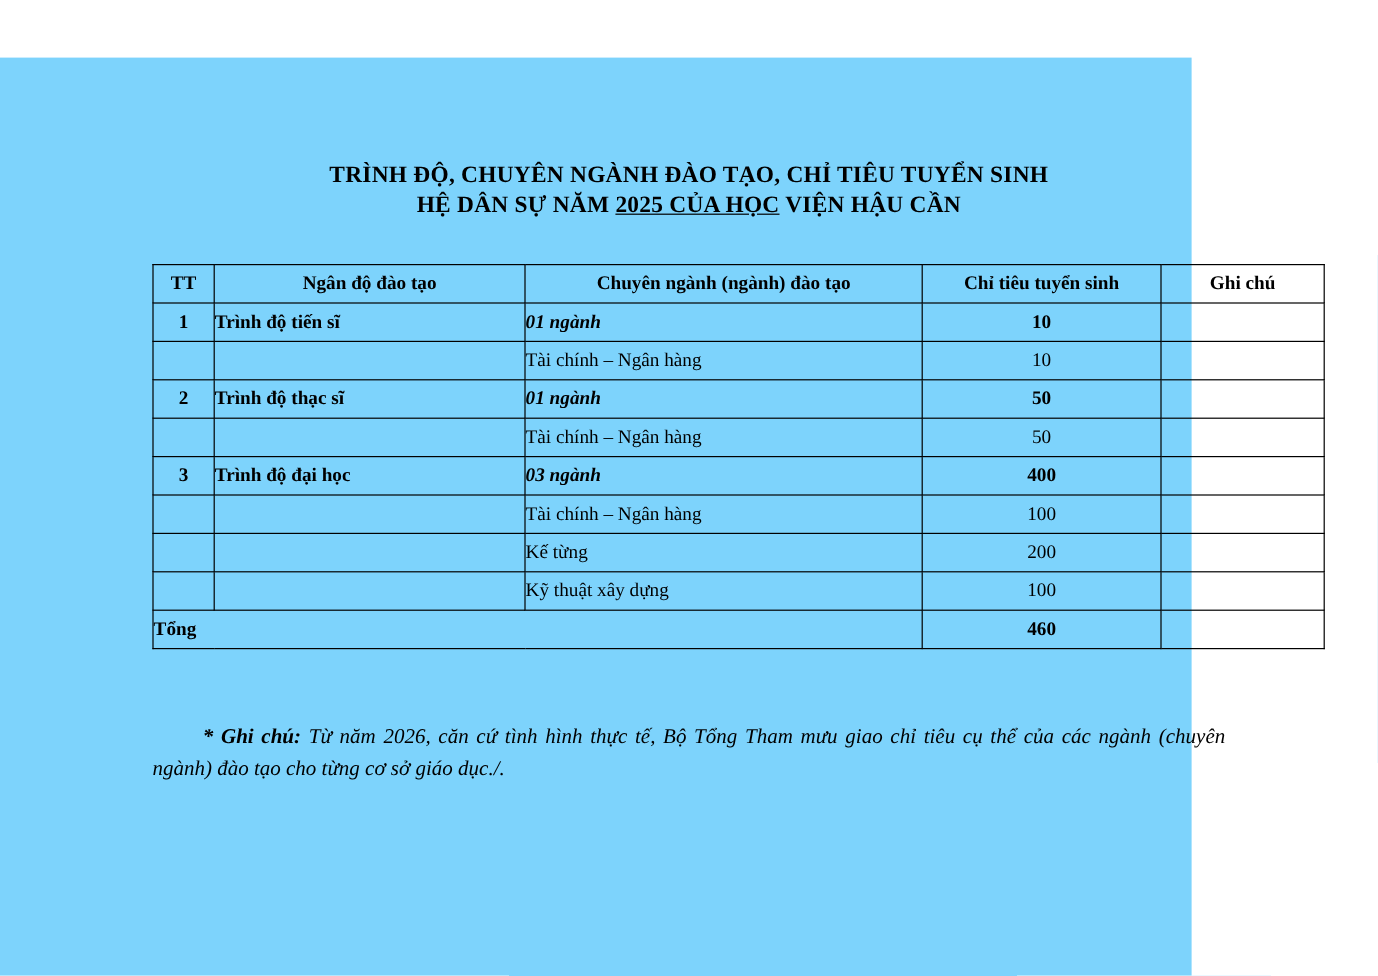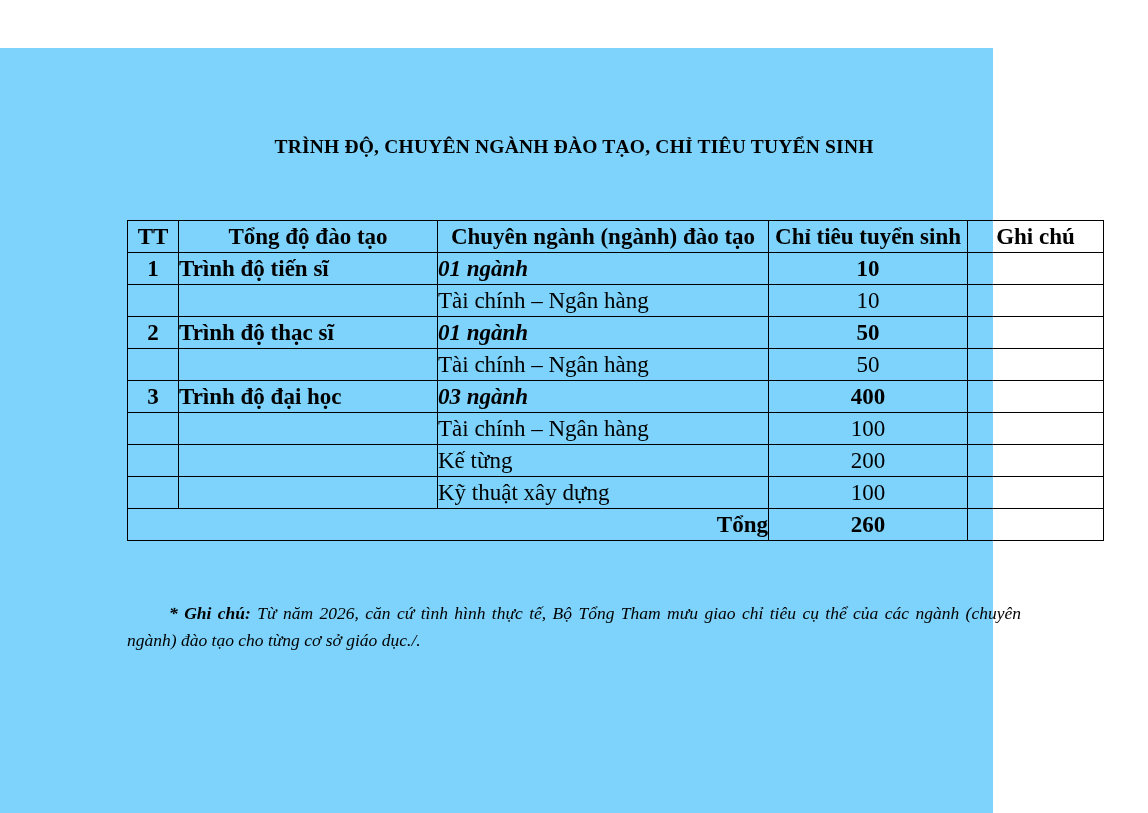--- a/index.html
+++ b/index.html
@@ -45,21 +45,21 @@
     position: absolute;
     left: 127px;
     top: 172px;
     width: 894px;
     border-collapse: collapse;
     table-layout: fixed;
   }
   table.main-table td, table.main-table th {
     border: 1px solid #000;
     padding: 0;
-    font-size: 23px;
+    font-size: 16px;
     vertical-align: middle;
     height: 31px;
   }
   th.col-tt   { width: 50px; }
   th.col-trinh{ width: 258px; }
   th.col-chuyen{ width: 330px; }
   th.col-chi  { width: 198px; }
   th.col-ghi  { width: 135px; }
 
   thead th {
@@ -89,21 +89,21 @@
   }
   td.c-quota {
     text-align: center;
     font-size: 17.5px;
   }
   td.c-quota.bold {
     font-weight: bold;
   }
   td.c-note { }
   td.total-label {
-    text-align: right;
+    text-align: left;
     font-weight: bold;
     font-size: 17.5px;
   }
   .footnote {
     position: absolute;
     left: 127px;
     top: 552px;
     width: 894px;
     font-style: italic;
     font-size: 17.5px;
@@ -115,27 +115,28 @@
     font-weight: bold;
   }
 </style>
 </head>
 <body>
 
 <div class="page">
 
   <div class="title-block">
     <div class="title-line">TRÌNH ĐỘ, CHUYÊN NGÀNH ĐÀO TẠO, CHỈ TIÊU TUYỂN SINH</div>
+    <div class="title-line"><span>HỆ DÂN SỰ NĂM </span><span class="underline">2025 CỦA HỌC</span><span> VIỆN HẬU CẦN</span></div>
   </div>
 
   <table class="main-table">
     <thead>
       <tr>
         <th class="col-tt">TT</th>
-        <th class="col-trinh">Tổng độ đào tạo</th>
+        <th class="col-trinh">Ngân độ đào tạo</th>
         <th class="col-chuyen">Chuyên ngành (ngành) đào tạo</th>
         <th class="col-chi">Chỉ tiêu tuyển sinh</th>
         <th class="col-ghi">Ghi chú</th>
       </tr>
     </thead>
     <tbody>
       <tr>
         <td class="c-tt">1</td>
         <td class="c-level">Trình độ tiến sĩ</td>
         <td class="c-major bold-italic">01 ngành</td>
@@ -186,21 +187,21 @@
       </tr>
       <tr>
         <td class="c-tt"></td>
         <td class="c-level"></td>
         <td class="c-major">Kỹ thuật xây dựng</td>
         <td class="c-quota">100</td>
         <td class="c-note"></td>
       </tr>
       <tr>
         <td class="total-label" colspan="3">Tổng</td>
-        <td class="c-quota bold">260</td>
+        <td class="c-quota bold">460</td>
         <td class="c-note"></td>
       </tr>
     </tbody>
   </table>
 
   <div class="footnote"><b>* Ghi chú:</b><span> Từ năm 2026, căn cứ tình hình thực tế, Bộ Tổng Tham mưu giao chỉ tiêu cụ thể của các ngành (chuyên ngành) đào tạo cho từng cơ sở giáo dục./.</span></div>
 
 </div>
 
 </body></html>

